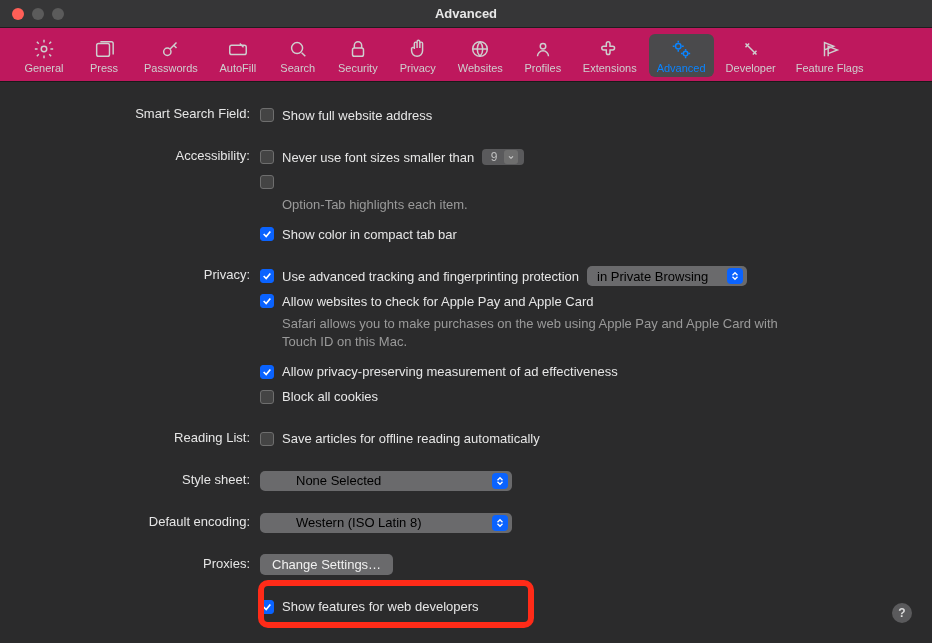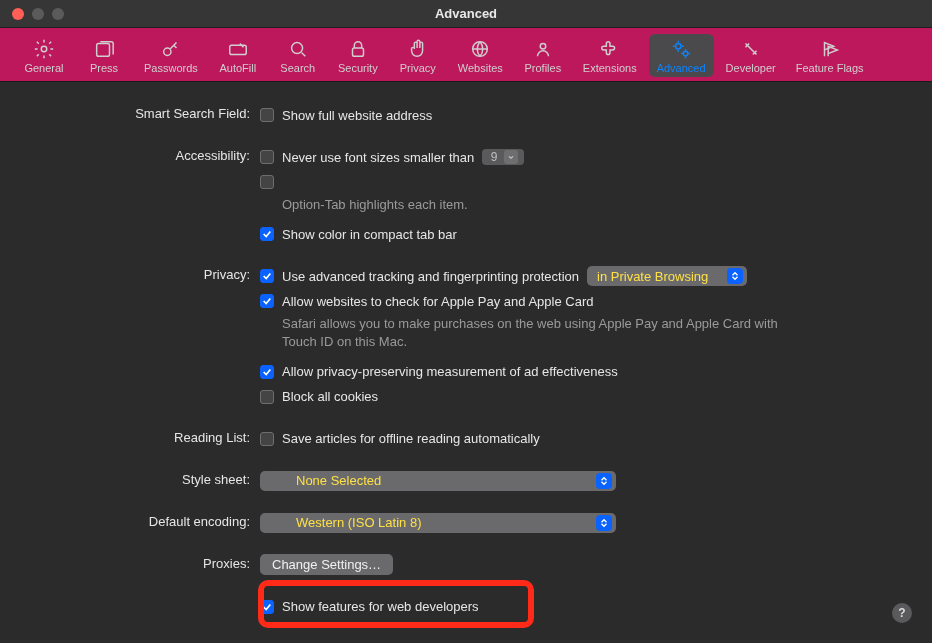--- a/index.html
+++ b/index.html
@@ -117,35 +117,35 @@
   gap: 4px;
 }
 .stepper .sv { min-width: 12px; text-align: center; }
 .stepper .sbtn { background:#6e6e6e; border-radius:3px; width:14px; height:14px; display:flex;align-items:center;justify-content:center;}
 .popup {
   display: inline-flex;
   align-items: center;
   background: #6a6a6c;
   border-radius: 5px;
   padding: 2px 4px 2px 10px;
-  color: #fde047;
+  color: #000000;
   font-size: 13px;
   min-width: 150px;
   gap: 6px;
 }
 .popup .pv { flex: 1; }
 .popup .arrows {
   width: 16px; height: 16px;
   background: #0a63ff;
   border-radius: 4px;
   display: flex; align-items: center; justify-content: center;
 }
 .popup .arrows svg { width: 10px; height: 10px; }
 .popup.dim .arrows { background: #0a63ff; }
-.popup.wide { width: 356px; padding-left: 36px; }
+.popup.wide { width: 252px; padding-left: 36px; }
 .btn {
   display: inline-flex;
   align-items: center;
   background: #6a6a6c;
   border-radius: 5px;
   padding: 3px 12px;
   color: #f0f0f0;
   font-size: 13px;
 }
 .section-gap { height: 18px; }

